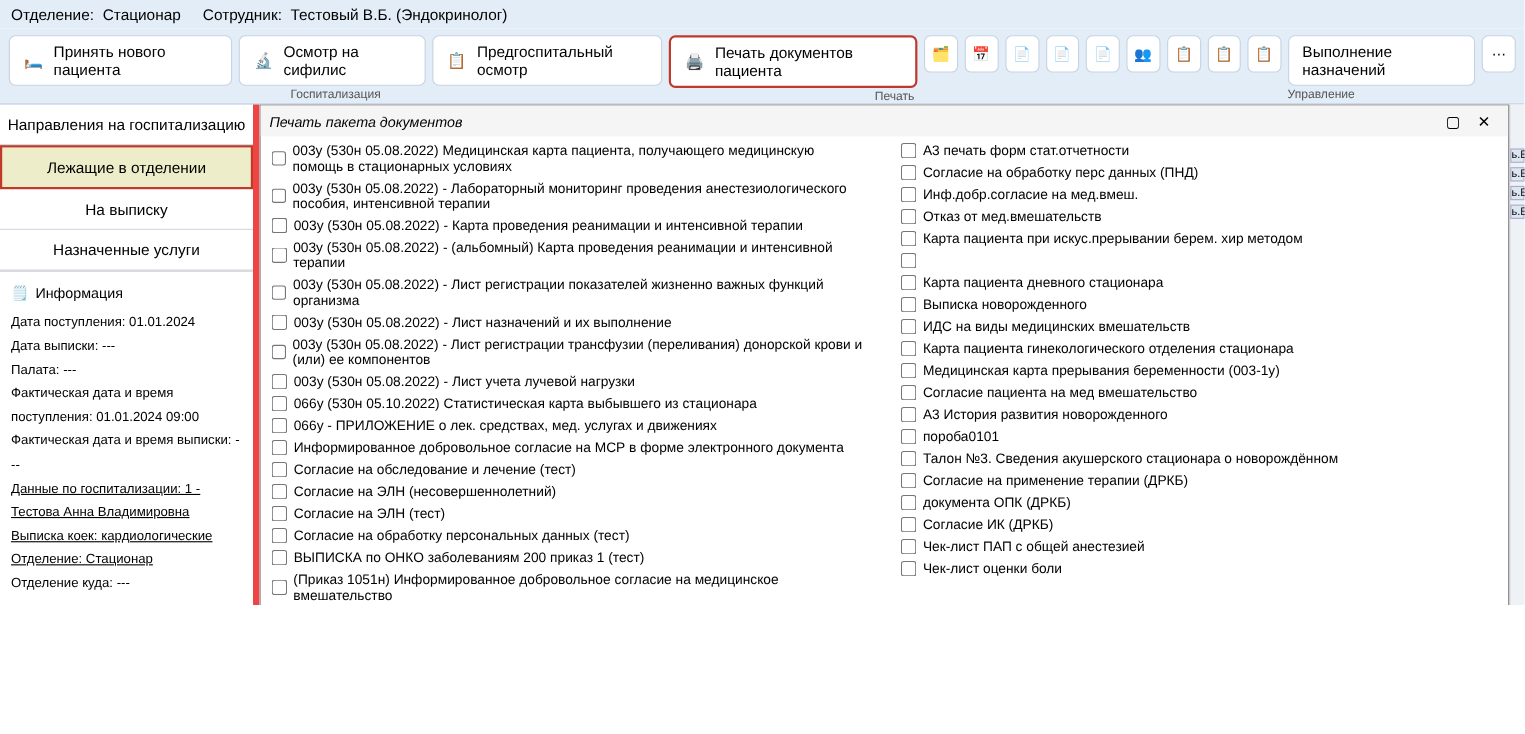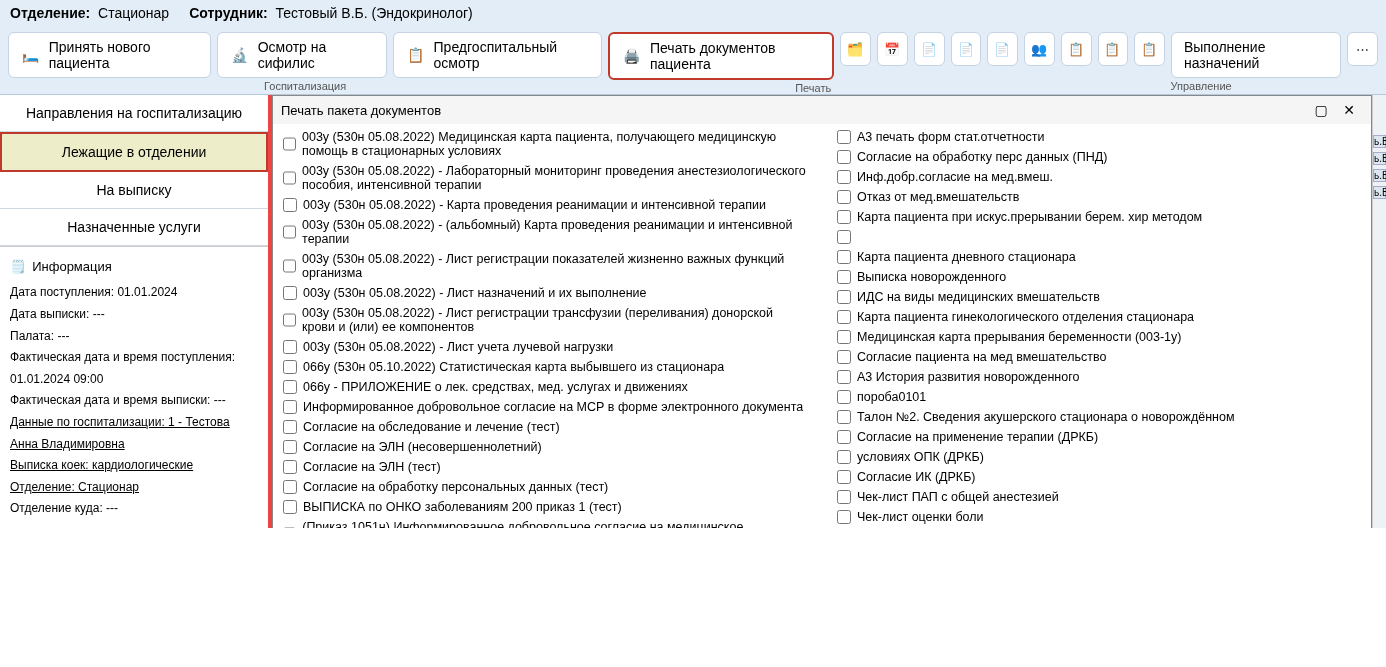--- a/index.html
+++ b/index.html
@@ -1,42 +1,42 @@
 <!DOCTYPE html>
 <html><head>
 <meta charset="utf-8">
 <style>
 * { box-sizing: border-box; margin: 0; padding: 0; font-family: Arial, sans-serif; }
 body { background: #fff; font-size: 13px; color: #000; }
 
 .top-bar { background: #E3EDF7; padding: 5px 10px; display: flex; align-items: center; gap: 20px; font-size: 14px; }
-.top-bar strong { font-weight: bold; }
+.top-bar strong { font-weight: normal; }
 
 .toolbar { background: #E3EDF7; padding: 6px 8px 0 8px; display: flex; align-items: flex-start; gap: 6px; }
 .tool-btn { background: #fff; border: 1px solid #c5d3e2; border-radius: 6px; padding: 6px 12px; display: flex; align-items: center; gap: 8px; cursor: pointer; font-size: 14px; }
 .tool-btn .icon { width: 22px; height: 22px; display: inline-flex; align-items: center; justify-content: center; }
 .tool-btn.highlighted { border: 2px solid #c0392b; }
 .icon-small { background: #fff; border: 1px solid #c5d3e2; border-radius: 6px; width: 34px; height: 34px; display: inline-flex; align-items: center; justify-content: center; cursor: pointer; }
 .toolbar-group { display: flex; flex-direction: column; align-items: center; }
 .toolbar-group .btns { display: flex; gap: 6px; }
 .toolbar-group .grp-label { font-size: 11px; color: #555; margin-top: 2px; }
 
 .main-area { display: flex; border-top: 1px solid #b5c7da; }
-.sidebar { width: 272px; border-right: 4px solid #ef4444; display: flex; flex-direction: column; }
+.sidebar { width: 236px; border-right: 6px solid #ef4444; display: flex; flex-direction: column; }
 .side-tab { padding: 10px 0; text-align: center; font-size: 14px; border-bottom: 1px solid #d0d8e2; cursor: pointer; }
 .side-tab.active { background: #ededc9; border: 2px solid #c0392b; }
 .infobox { padding: 8px 10px; font-size: 12px; line-height: 1.8; border-top: 1px solid #ccc; margin-top: auto; }
 .infobox .info-title { display: flex; align-items: center; gap: 6px; font-size: 13px; margin-bottom: 4px; }
 .infobox .underline { text-decoration: underline; }
 .spacer { flex: 1; }
 
 .content { flex: 1; position: relative; }
 .panel { position: absolute; left: 0; top: 0; right: 0; background: #fff; border: 1px solid #888; }
 .panel-header { display: flex; align-items: center; padding: 4px 8px; font-size: 13px; background: #f5f5f5; }
-.panel-title { flex: 1; }
+.panel-title { flex: 1; font-style: italic; }
 .win-btn { width: 28px; height: 20px; display: inline-flex; align-items: center; justify-content: center; cursor: pointer; font-size: 14px; }
 .panel-body { padding: 6px 10px; display: flex; gap: 30px; max-height: 490px; overflow: hidden; }
 .doc-col { flex: 1; display: flex; flex-direction: column; gap: 6px; }
 .doc-item { display: flex; align-items: center; gap: 6px; font-size: 12.5px; }
 .doc-item input[type=checkbox] { width: 14px; height: 14px; }
 .panel-footer { display: flex; align-items: center; padding: 4px 8px; gap: 8px; border-top: 1px solid #ccc; }
 .combo { flex: 1; border: 1px solid #888; padding: 3px 6px; font-size: 13px; background: #f0f0f0; display: flex; justify-content: space-between; align-items: center; cursor: pointer; }
 .print-btn { background: #fdfdfd; border: 2px solid #1b5fab; padding: 4px 50px; font-size: 13px; cursor: pointer; }
 .info-icon { color: #2e8b2e; font-weight: bold; border: 2px solid #2e8b2e; border-radius: 50%; width: 18px; height: 18px; display: inline-flex; align-items: center; justify-content: center; font-size: 12px; }
 
@@ -265,29 +265,29 @@
             <label class="doc-item">
               <input type="checkbox" style="">
               <span>А3 История развития новорожденного</span>
             </label>
             <label class="doc-item">
               <input type="checkbox" style="">
               <span>пороба0101</span>
             </label>
             <label class="doc-item">
               <input type="checkbox" style="">
-              <span>Талон №2. Сведения акушерского стационара о новорождённом</span>
+              <span>Талон №3. Сведения акушерского стационара о новорождённом</span>
             </label>
             <label class="doc-item">
               <input type="checkbox" style="">
               <span>Согласие на применение терапии (ДРКБ)</span>
             </label>
             <label class="doc-item">
               <input type="checkbox" style="">
-              <span>условиях ОПК (ДРКБ)</span>
+              <span>документа ОПК (ДРКБ)</span>
             </label>
             <label class="doc-item">
               <input type="checkbox" style="">
               <span>Согласие ИК (ДРКБ)</span>
             </label>
             <label class="doc-item">
               <input type="checkbox" style="">
               <span>Чек-лист ПАП с общей анестезией</span>
             </label>
             <label class="doc-item">

